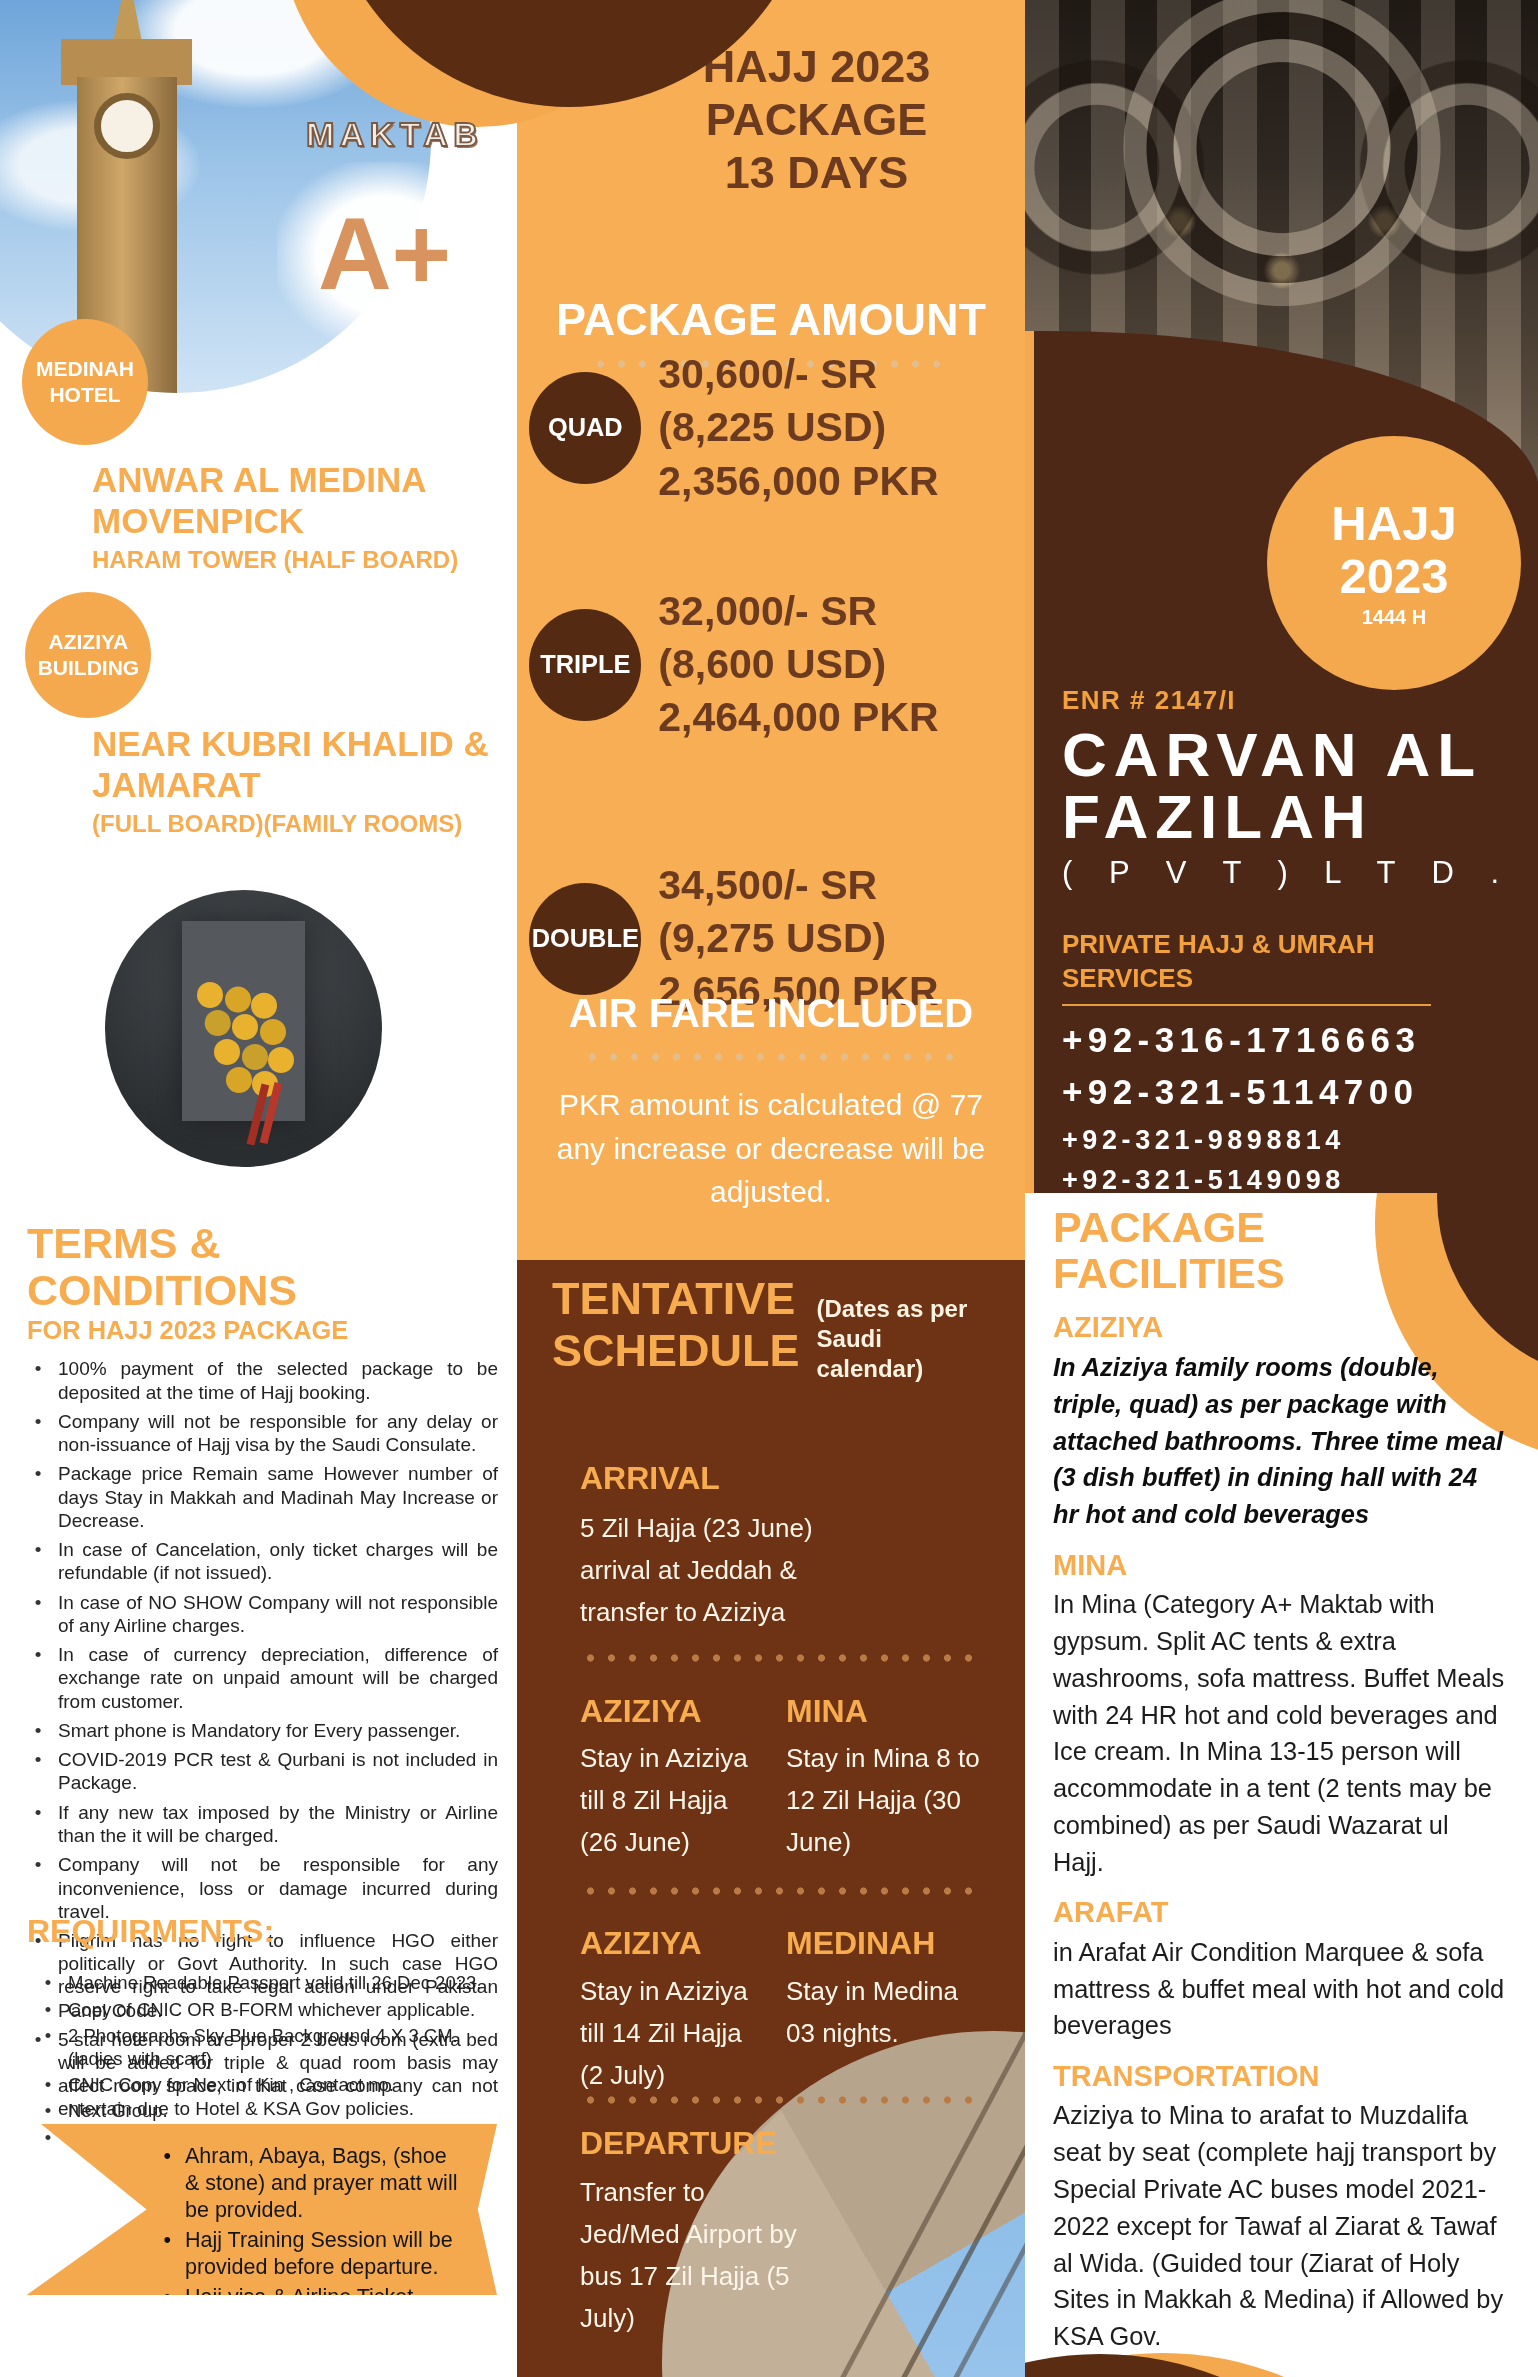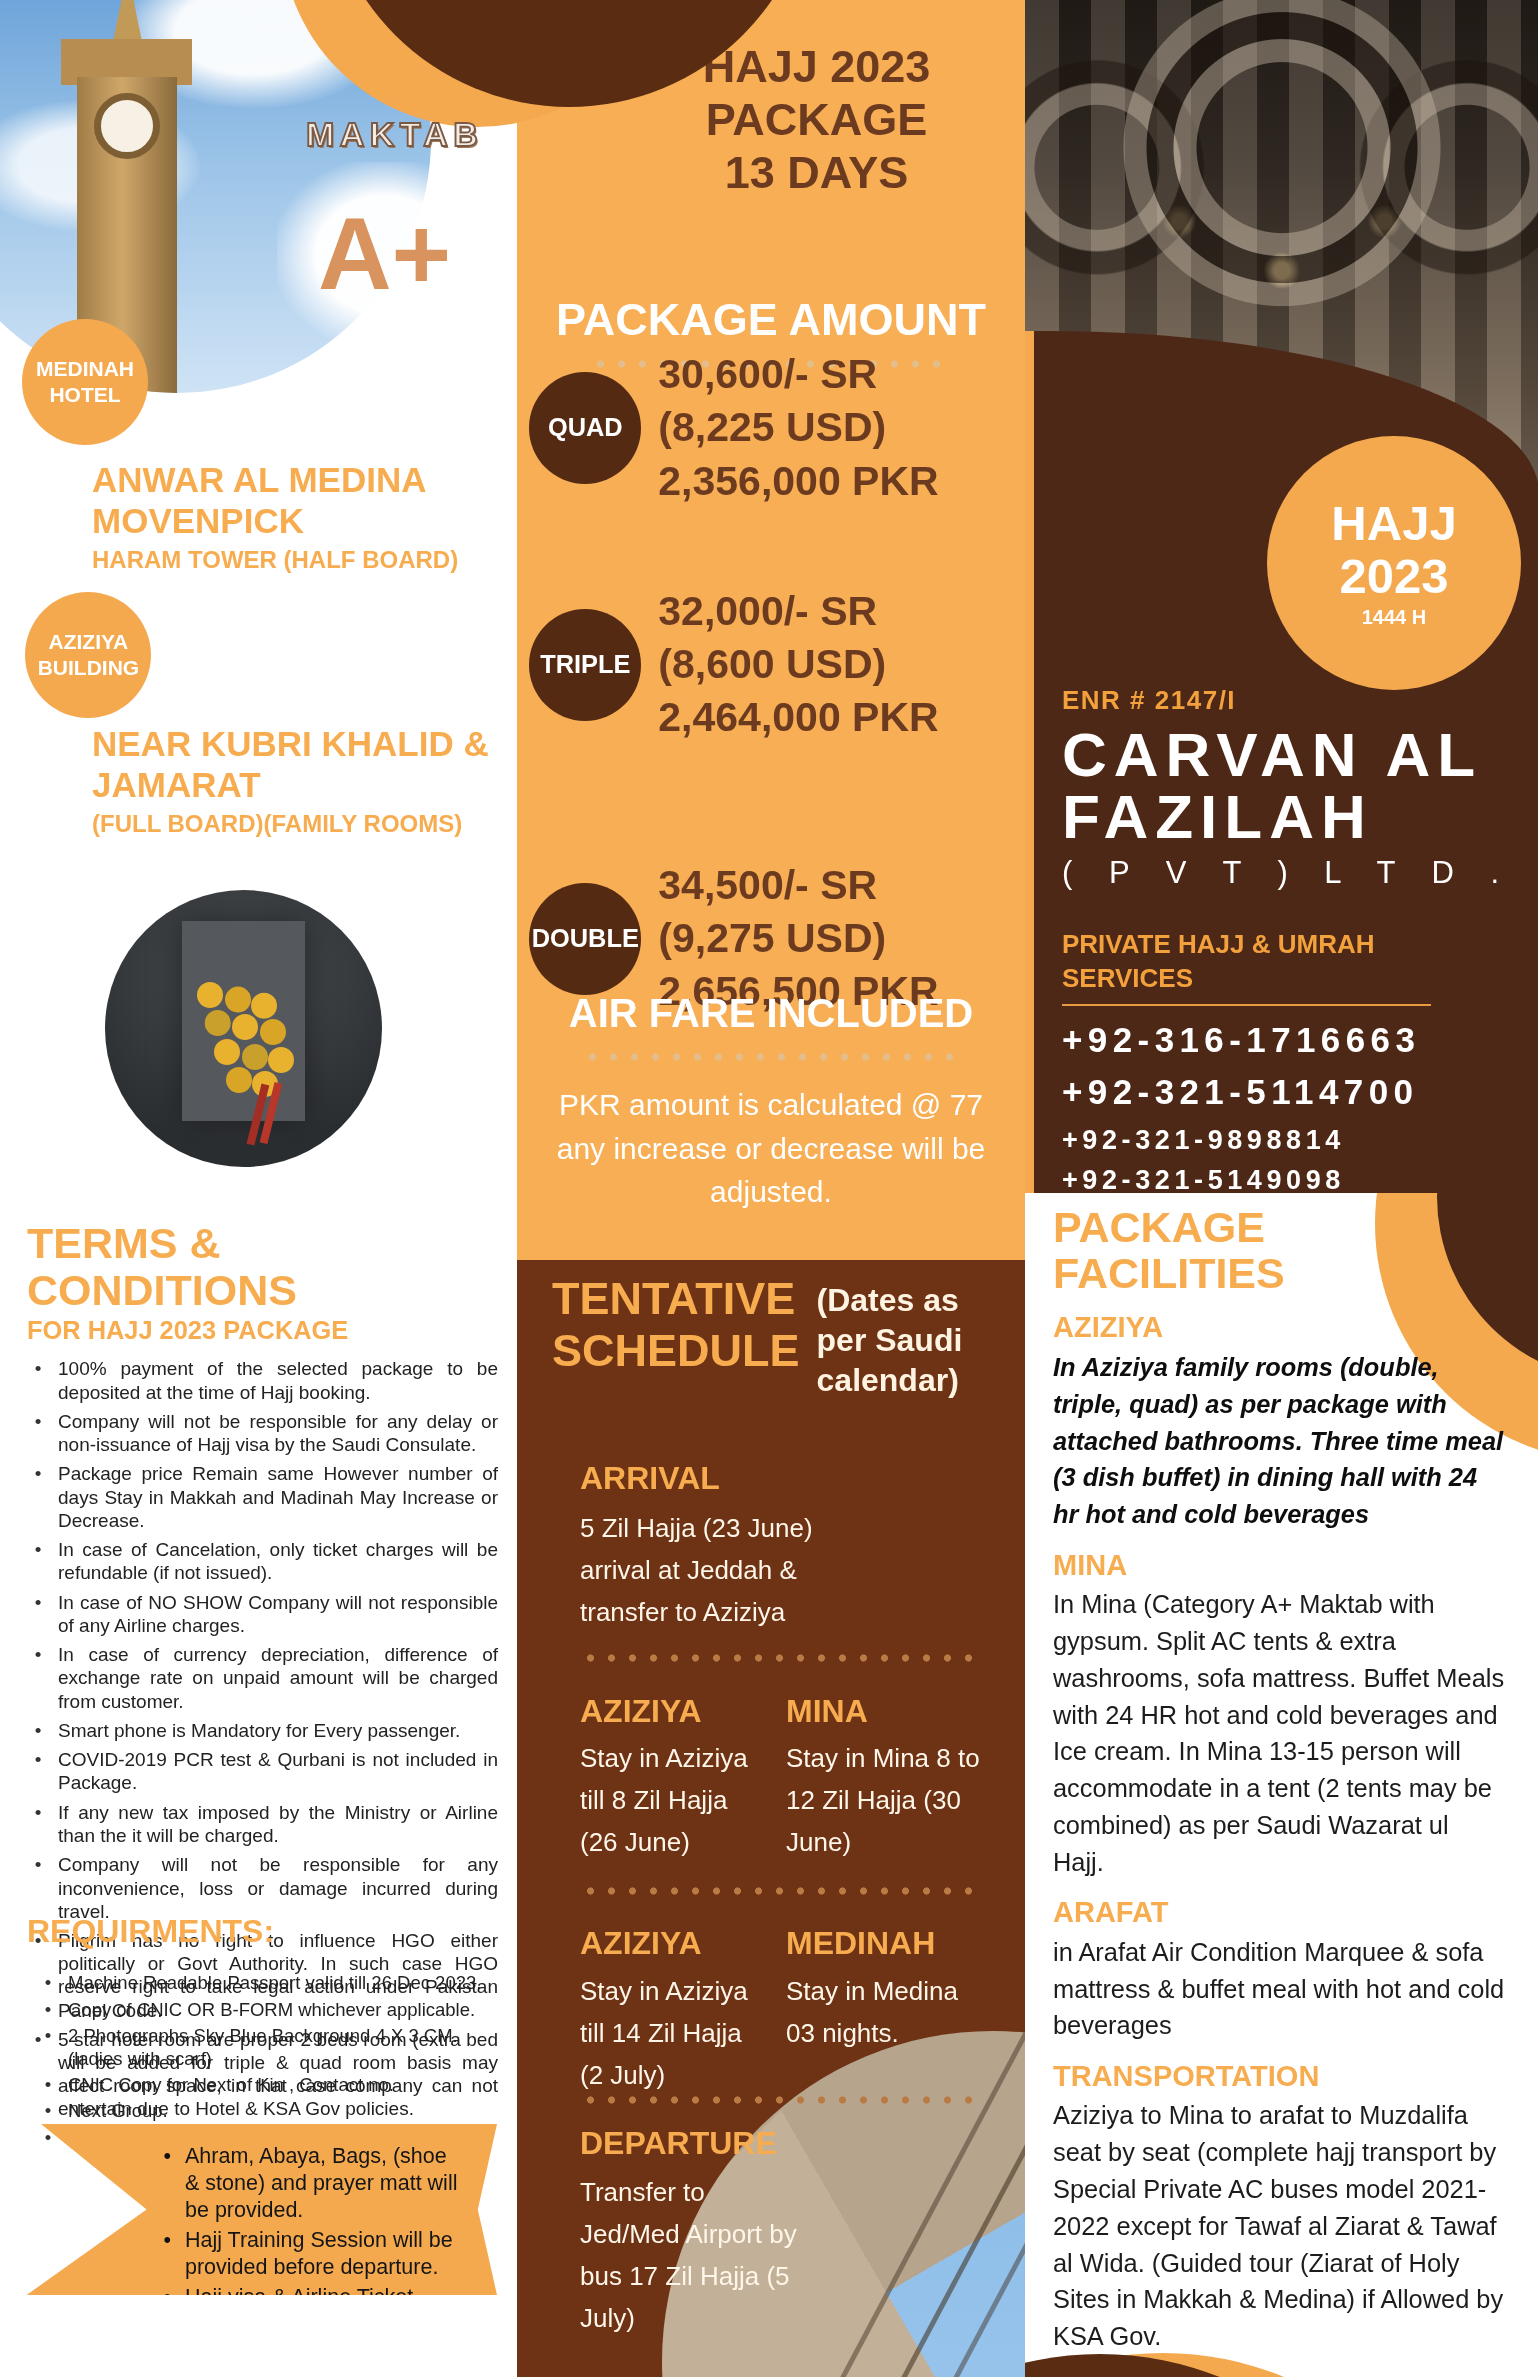--- a/index.html
+++ b/index.html
@@ -98,21 +98,21 @@
     display:flex; align-items:center; justify-content:center; color:#fff; font-weight:bold; font-size:25.4px; }
   .tier-prices { margin-left:17px; font-size:41px; font-weight:bold; color:#6B3A1F; line-height:1.3; }
 
   .airfare { position:absolute; left:0; top:991px; width:508px; text-align:center; z-index:3;
     font-size:40px; font-weight:bold; color:#fff; }
   .pkr-note { position:absolute; left:23px; top:1083px; width:462px; text-align:center; z-index:3;
     font-size:30px; color:#fff; line-height:1.45; }
 
   .sched-head { position:absolute; left:35px; top:1273px; width:462px; display:flex; z-index:3; }
   .sched-title { font-size:45px; font-weight:bold; color:#F6AC4F; line-height:1.15; }
-  .sched-note { margin-left:17px; margin-top:7px; width:162px; font-size:32px; font-weight:bold;
+  .sched-note { margin-left:17px; margin-top:21px; width:162px; font-size:24px; font-weight:bold;
     color:#FFF3E2; line-height:1.25; }
   .sec-h { position:absolute; font-size:32px; font-weight:bold; color:#F6AC4F; z-index:3; }
   .sec-t { position:absolute; font-size:26px; color:#FFF6EA; line-height:1.62; z-index:3; }
 
   .umbrella-photo { position:absolute; left:145px; top:2031px; width:662px; height:662px; border-radius:50%;
     z-index:2; overflow:hidden;
     background:
       conic-gradient(from 150deg at 18% 12%, #c3b098 0 75deg, rgba(0,0,0,0) 75deg),
       conic-gradient(from 240deg at 85% 10%, #b7a48c 0 70deg, rgba(0,0,0,0) 70deg),
       conic-gradient(from 300deg at 12% 78%, #cbb79e 0 60deg, rgba(0,0,0,0) 60deg),

